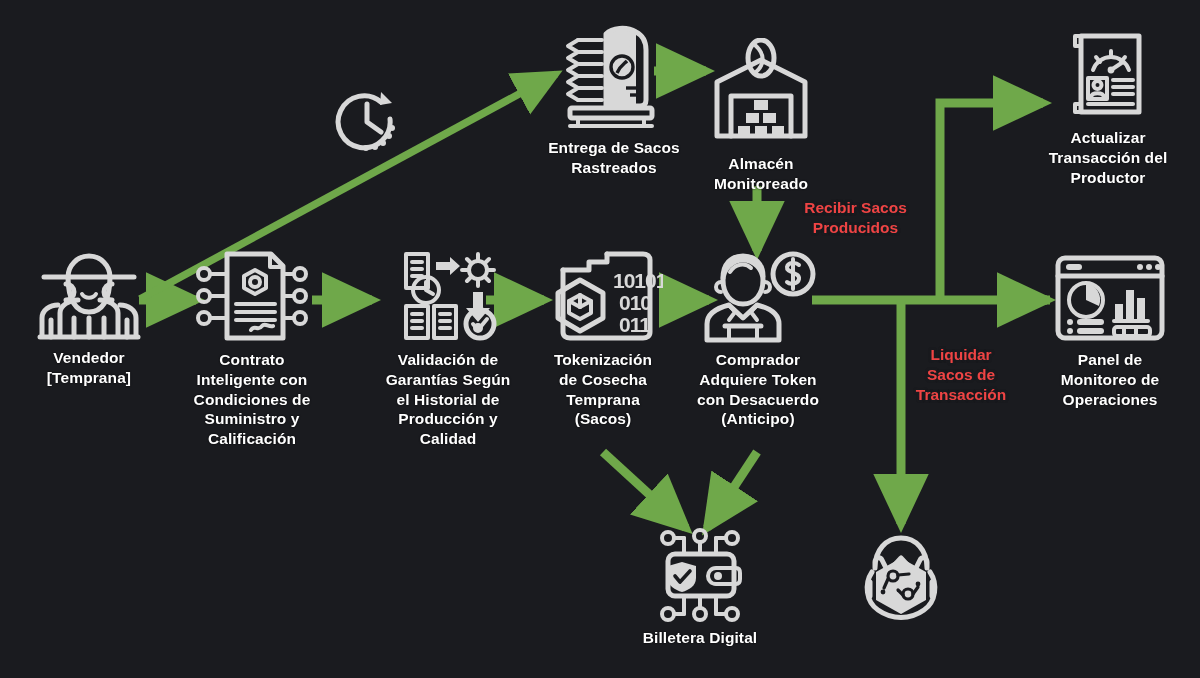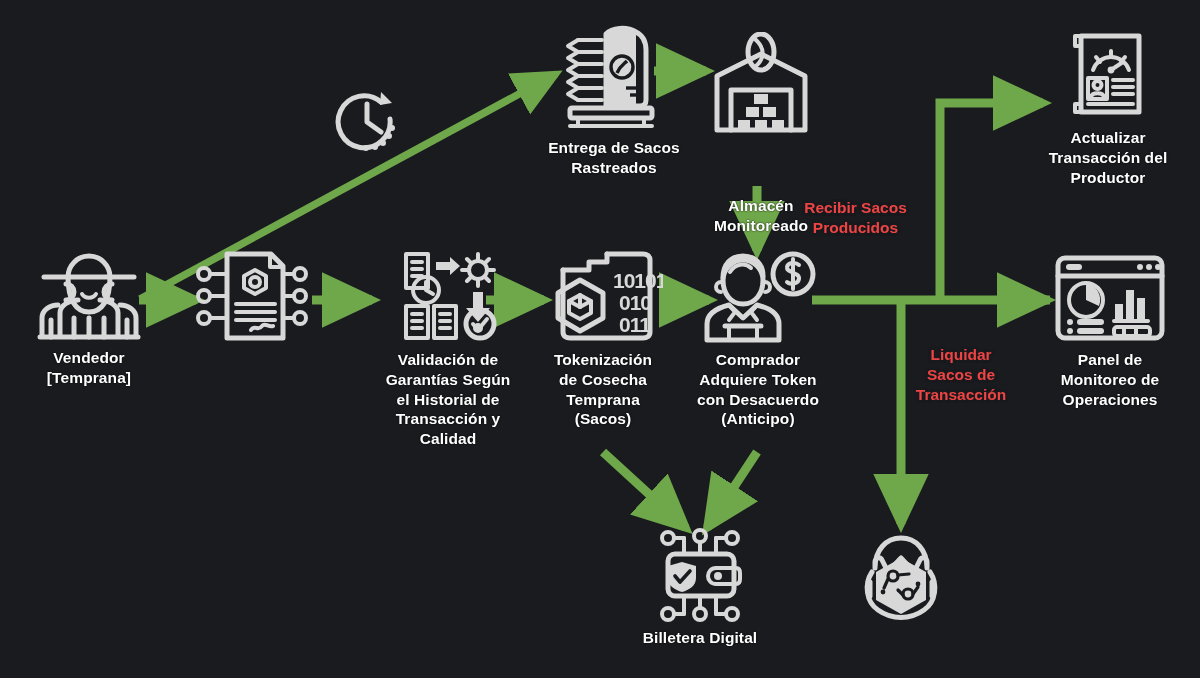--- a/index.html
+++ b/index.html
@@ -123,20 +123,27 @@
         <line class="ln-t" x1="19" y1="48" x2="36" y2="48"></line>
         <line class="ln-t" x1="19" y1="70" x2="36" y2="70"></line>
         <circle class="ln-t" cx="109" cy="26" r="6"></circle>
         <circle class="ln-t" cx="109" cy="48" r="6"></circle>
         <circle class="ln-t" cx="109" cy="70" r="6"></circle>
         <line class="ln-t" x1="92" y1="26" x2="103" y2="26"></line>
         <line class="ln-t" x1="92" y1="48" x2="103" y2="48"></line>
         <line class="ln-t" x1="92" y1="70" x2="103" y2="70"></line>
       </svg>
     </div>
+    <div class="lbl">
+      <div>Contrato</div>
+      <div>Inteligente con</div>
+      <div>Condiciones de</div>
+      <div>Suministro y</div>
+      <div>Calificación</div>
+    </div>
   </div>
 
   <div class="node" style="left:360px;top:248px;width:130px;margin-left:23px;">
     <div class="ico">
       <svg width="108" height="96" viewBox="0 0 108 96">
         <path class="ln-t" d="M12 6 L34 6 L34 40 L12 40 z"></path>
         <line class="ln-t" x1="18" y1="14" x2="28" y2="14"></line>
         <line class="ln-t" x1="18" y1="21" x2="28" y2="21"></line>
         <line class="ln-t" x1="18" y1="28" x2="28" y2="28"></line>
         <path class="fl" d="M42 14 L56 14 L56 9 L66 18 L56 27 L56 22 L42 22 z"></path>
@@ -155,21 +162,21 @@
         <line class="ln-t" x1="46" y1="73" x2="56" y2="73"></line>
         <line class="ln-t" x1="46" y1="80" x2="56" y2="80"></line>
         <circle class="ln" cx="86" cy="76" r="14"></circle>
         <path class="ln-t" d="M79 76 L84 82 L93 71"></path>
       </svg>
     </div>
     <div class="lbl">
       <div>Validación de</div>
       <div>Garantías Según</div>
       <div>el Historial de</div>
-      <div>Transacción y</div>
+      <div>Producción y</div>
       <div>Calidad</div>
     </div>
   </div>
 
   <div class="node" style="left:540px;top:248px;width:126px;">
     <div class="ico">
       <svg width="120" height="96" viewBox="0 0 120 96">
         <path class="ln" d="M20 22 L20 84 C20 88 23 90 27 90 L100 90 C104 90 107 88 107 84 L107 12 C107 8 104 6 100 6 L64 6"></path>
         <path class="ln" d="M64 6 L64 14 L46 14 L46 22 L20 22"></path>
         <path class="ln" d="M37 32 L60 45 L60 70 L37 83 L15 70 L15 45 z"></path>
@@ -236,21 +243,21 @@
         <rect class="ln" x="14" y="86" width="82" height="10" rx="2"></rect>
         <path class="ln-t" d="M22 96 L22 104 M88 96 L88 104 M14 104 L96 104"></path>
       </svg>
     </div>
     <div class="lbl">
       <div>Entrega de Sacos</div>
       <div>Rastreados</div>
     </div>
   </div>
 
-  <div class="node" style="left:700px;top:32px;width:122px;gap:48px;">
+  <div class="node" style="left:700px;top:38px;width:122px;">
     <div class="ico">
       <svg width="100" height="110" viewBox="0 0 100 110">
         <ellipse class="ln" cx="50" cy="20" rx="13" ry="18"></ellipse>
         <path class="ln-t" d="M44 7 C54 16 54 26 45 34"></path>
         <path class="ln" d="M6 44 L50 22 L94 44 L94 98 L6 98 z"></path>
         <path class="ln" d="M20 98 L20 58 L80 58 L80 98"></path>
         <rect class="fl" x="43" y="62" width="14" height="10"></rect>
         <rect class="fl" x="35" y="75" width="13" height="10"></rect>
         <rect class="fl" x="52" y="75" width="13" height="10"></rect>
         <rect class="fl" x="27" y="88" width="12" height="10"></rect>

